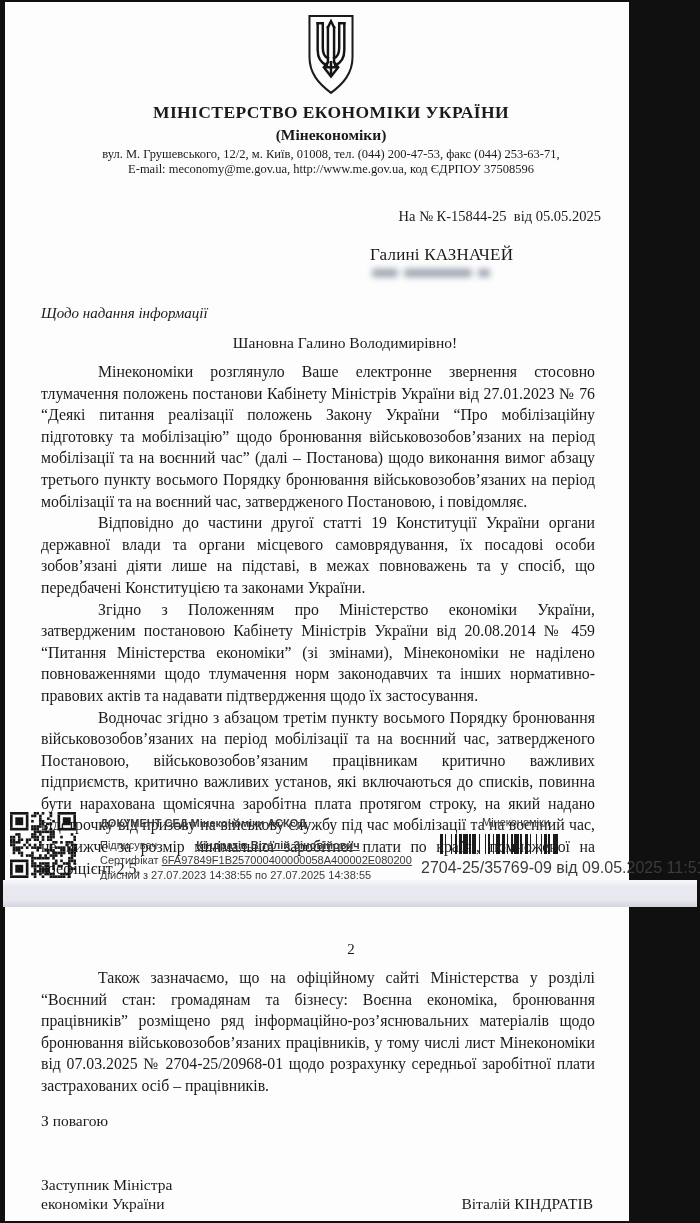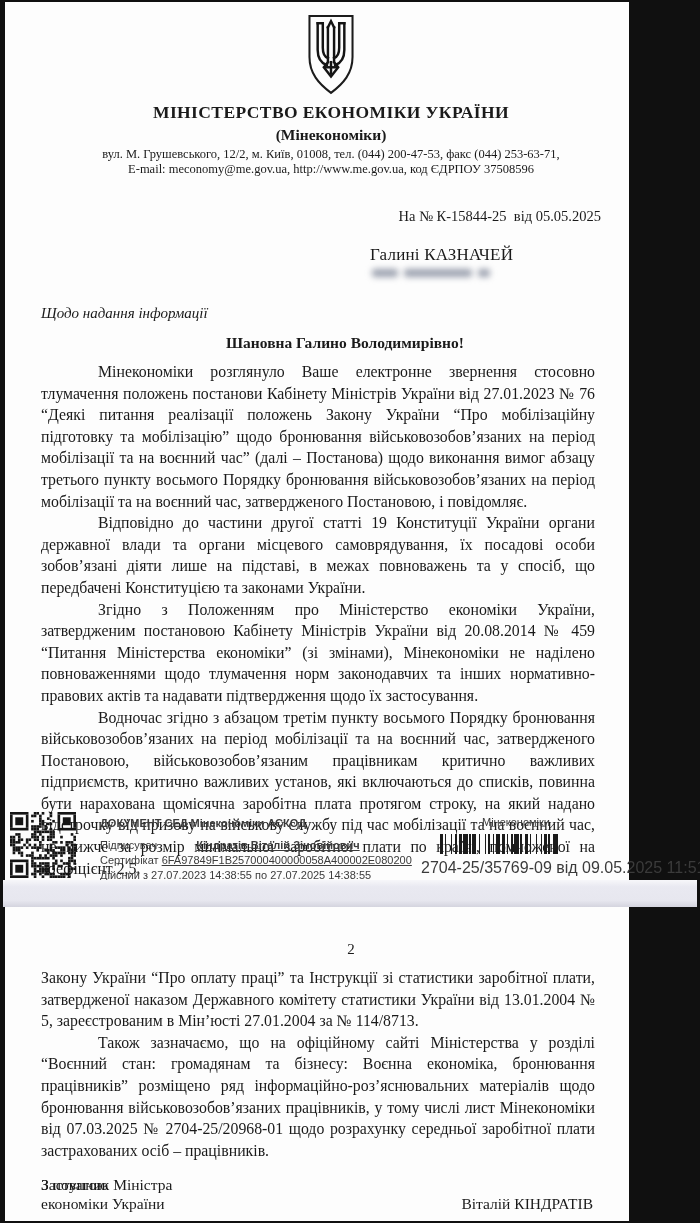--- a/index.html
+++ b/index.html
@@ -32,21 +32,21 @@
   .addr{font-size:12.5px;margin-top:3px;line-height:15px;}
   
   .ref-line{text-align:right;padding-right:28px;margin-top:31px;font-size:14.5px;}
   .addressee{margin:20px 0 0 365px;font-size:17px;font-weight:normal;letter-spacing:.2px;}
   .redacted{margin:4px 0 0 367px;width:118px;height:10px;display:flex;gap:6px;}
   .redacted i{display:block;background:#9aa0ae;height:8px;border-radius:3px;filter:blur(3px);}
   .redacted i:nth-child(1){width:26px;}
   .redacted i:nth-child(2){width:70px;}
   .redacted i:nth-child(3){width:12px;}
   .subject{margin:26px 0 0 36px;font-style:italic;font-size:15px;}
-  .salutation{margin-top:12px;width:680px;text-align:center;font-weight:bold;font-size:15.5px;}
+  .salutation{margin-top:12px;width:680px;text-align:center;font-weight:normal;font-size:15.5px;}
   
   .body-text{margin:9px 34px 0 36px;font-size:15.8px;line-height:21.6px;text-align:justify;}
   .body-text p{margin:0;text-indent:57px;}
   .body-text p.no-indent{text-indent:0;}
   
   .stamp-row{position:absolute;left:0;top:808px;width:100%;height:70px;
     font-family:"Liberation Sans", sans-serif;color:#3b3b3b;}
   .qr{position:absolute;left:3px;top:2px;width:70px;height:66px;}
   .stamp-text{position:absolute;left:95px;top:6px;font-size:11px;line-height:14px;}
   .stamp-title{font-weight:bold;margin-bottom:8px;}
@@ -422,21 +422,20 @@
       </div>
     </div>
   </div>
 
   <div id="page-gap"></div>
 
   <div class="page" id="page2">
     <div class="page-number">2</div>
 
     <div class="body-text body2">
-      <p class="no-indent">Закону України “Про оплату праці” та Інструкції зі статистики заробітної плати, затвердженої наказом Державного комітету статистики України від 13.01.2004 № 5, зареєстрованим в Мін’юсті 27.01.2004 за № 114/8713.</p>
       <p>Також зазначаємо, що на офіційному сайті Міністерства у розділі “Воєнний стан: громадянам та бізнесу: Воєнна економіка, бронювання працівників” розміщено ряд інформаційно-роз’яснювальних матеріалів щодо бронювання військовозобов’язаних працівників, у тому числі лист Мінекономіки від 07.03.2025 № 2704-25/20968-01 щодо розрахунку середньої заробітної плати застрахованих осіб – працівників.</p>
     </div>
 
     <div class="closing">З повагою</div>
 
     <div class="sig-row">
       <div>
         <div>Заступник Міністра</div>
         <div>економіки України</div>
       </div>

